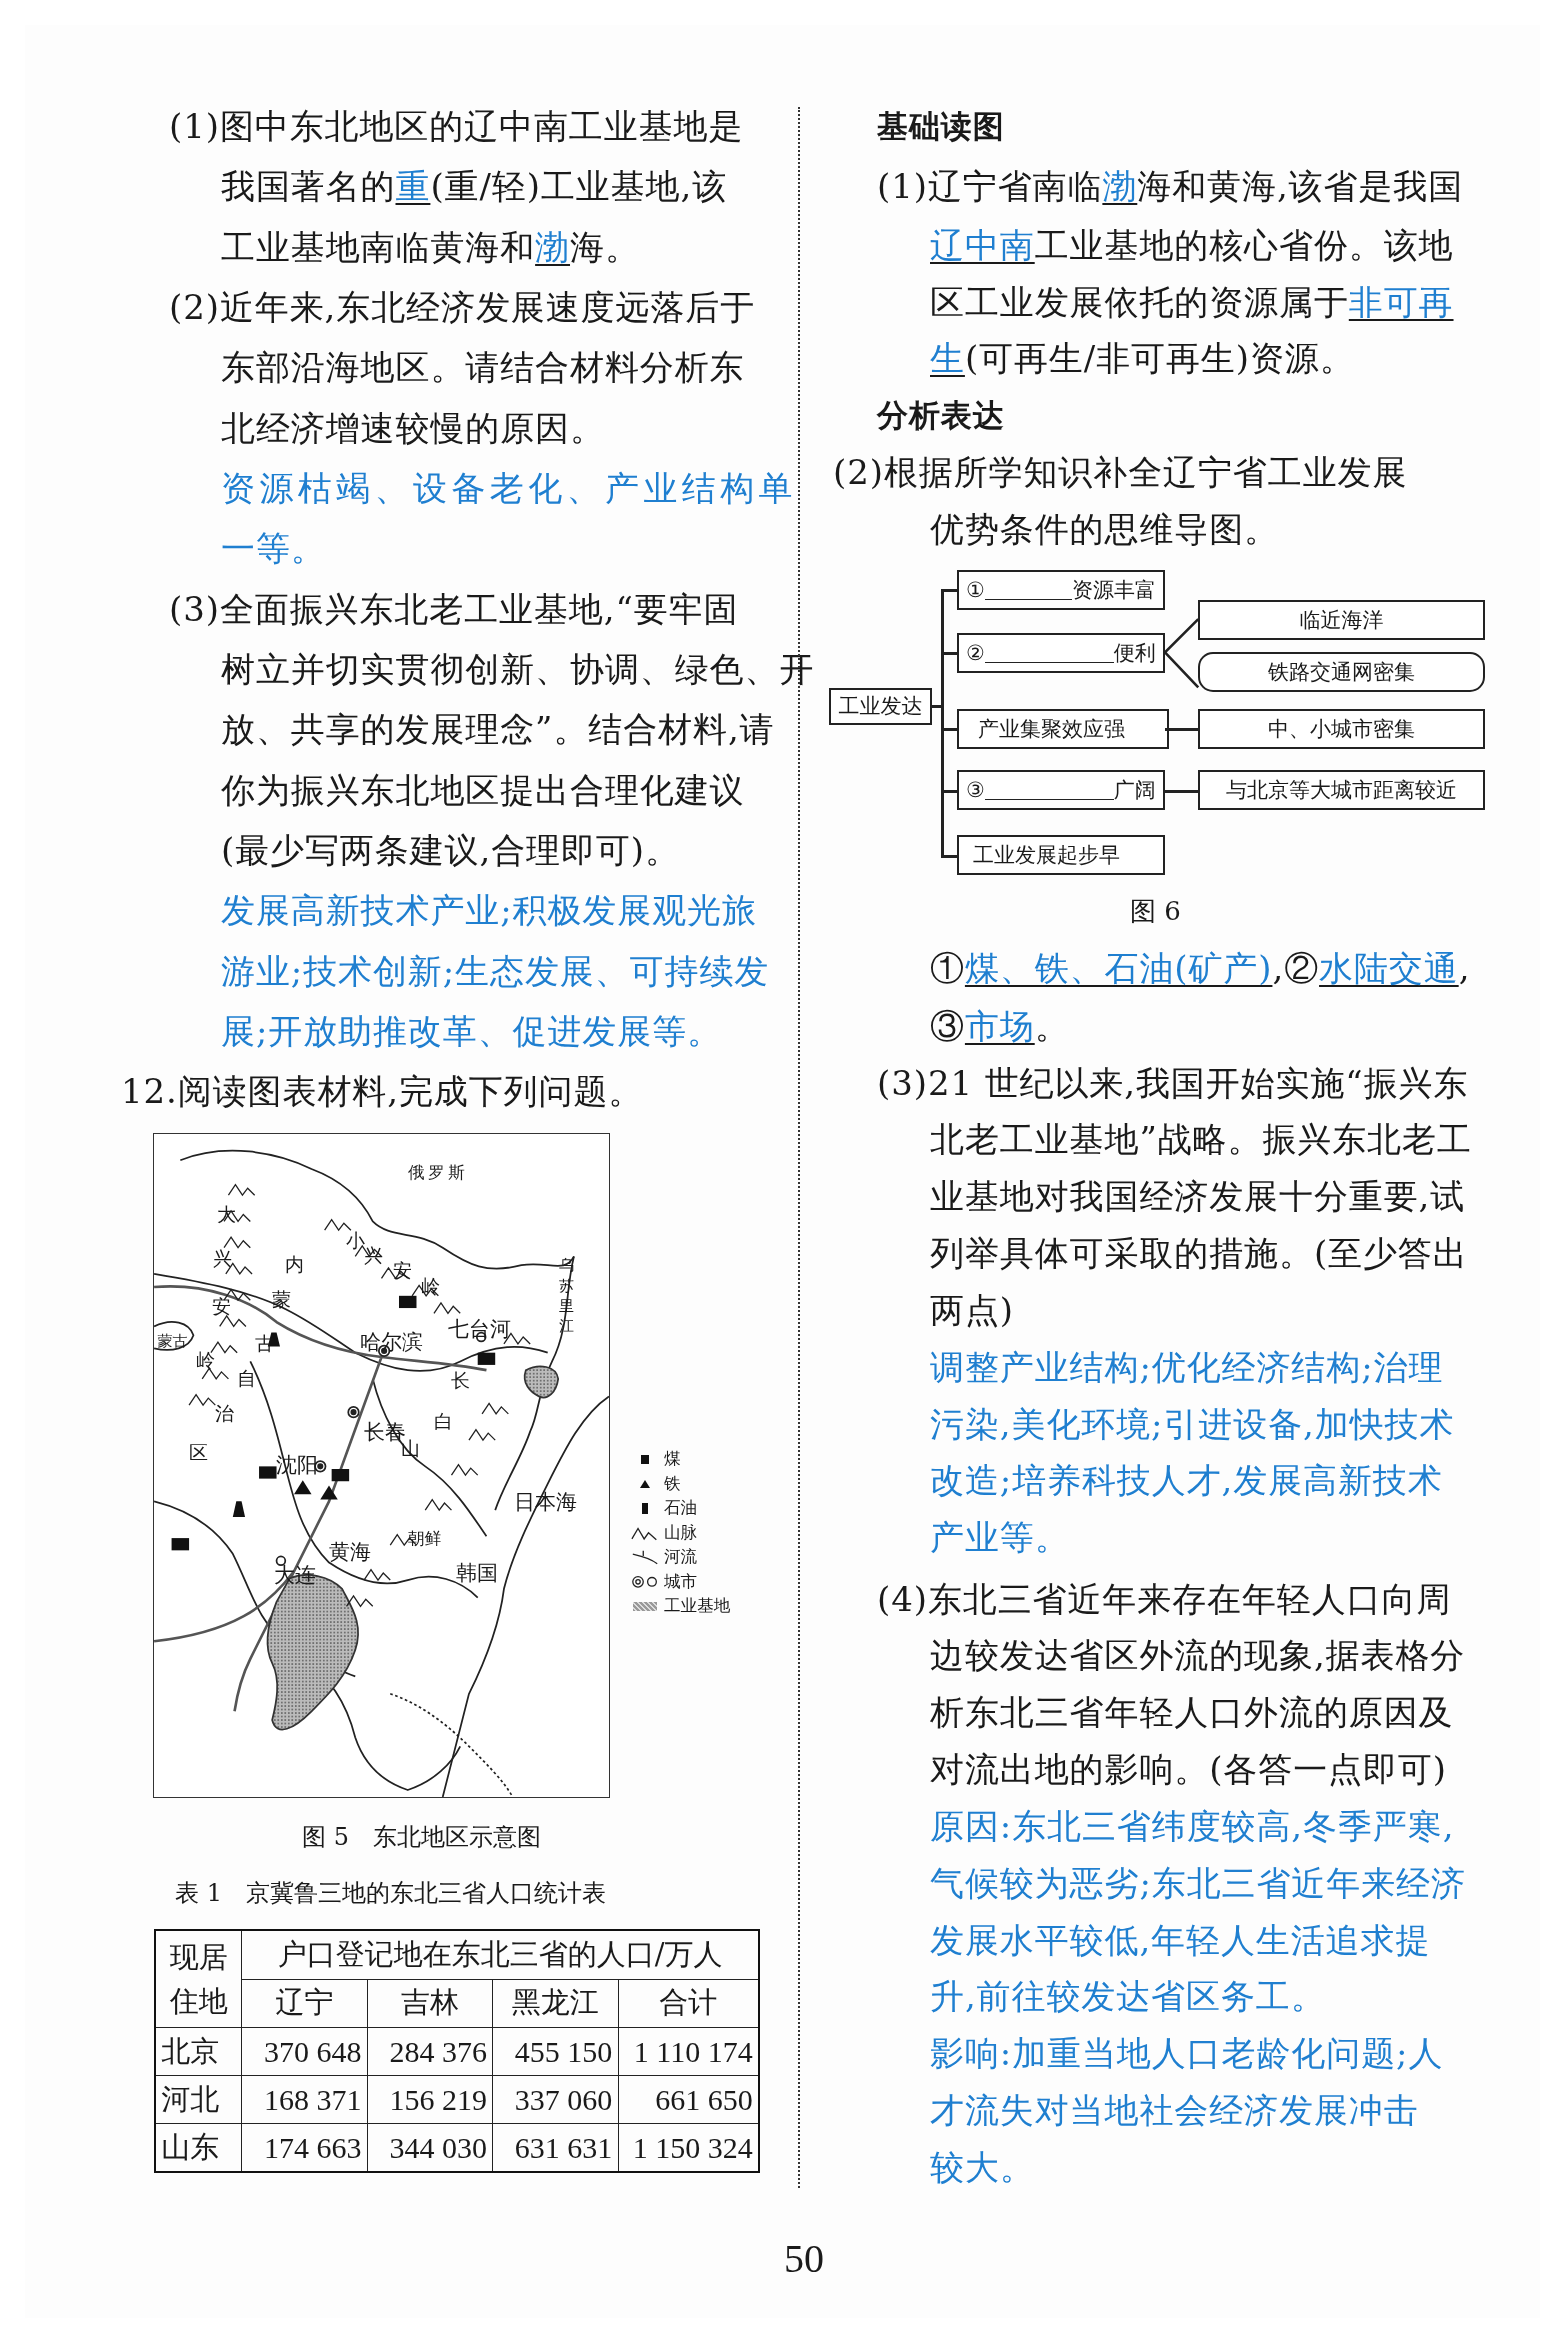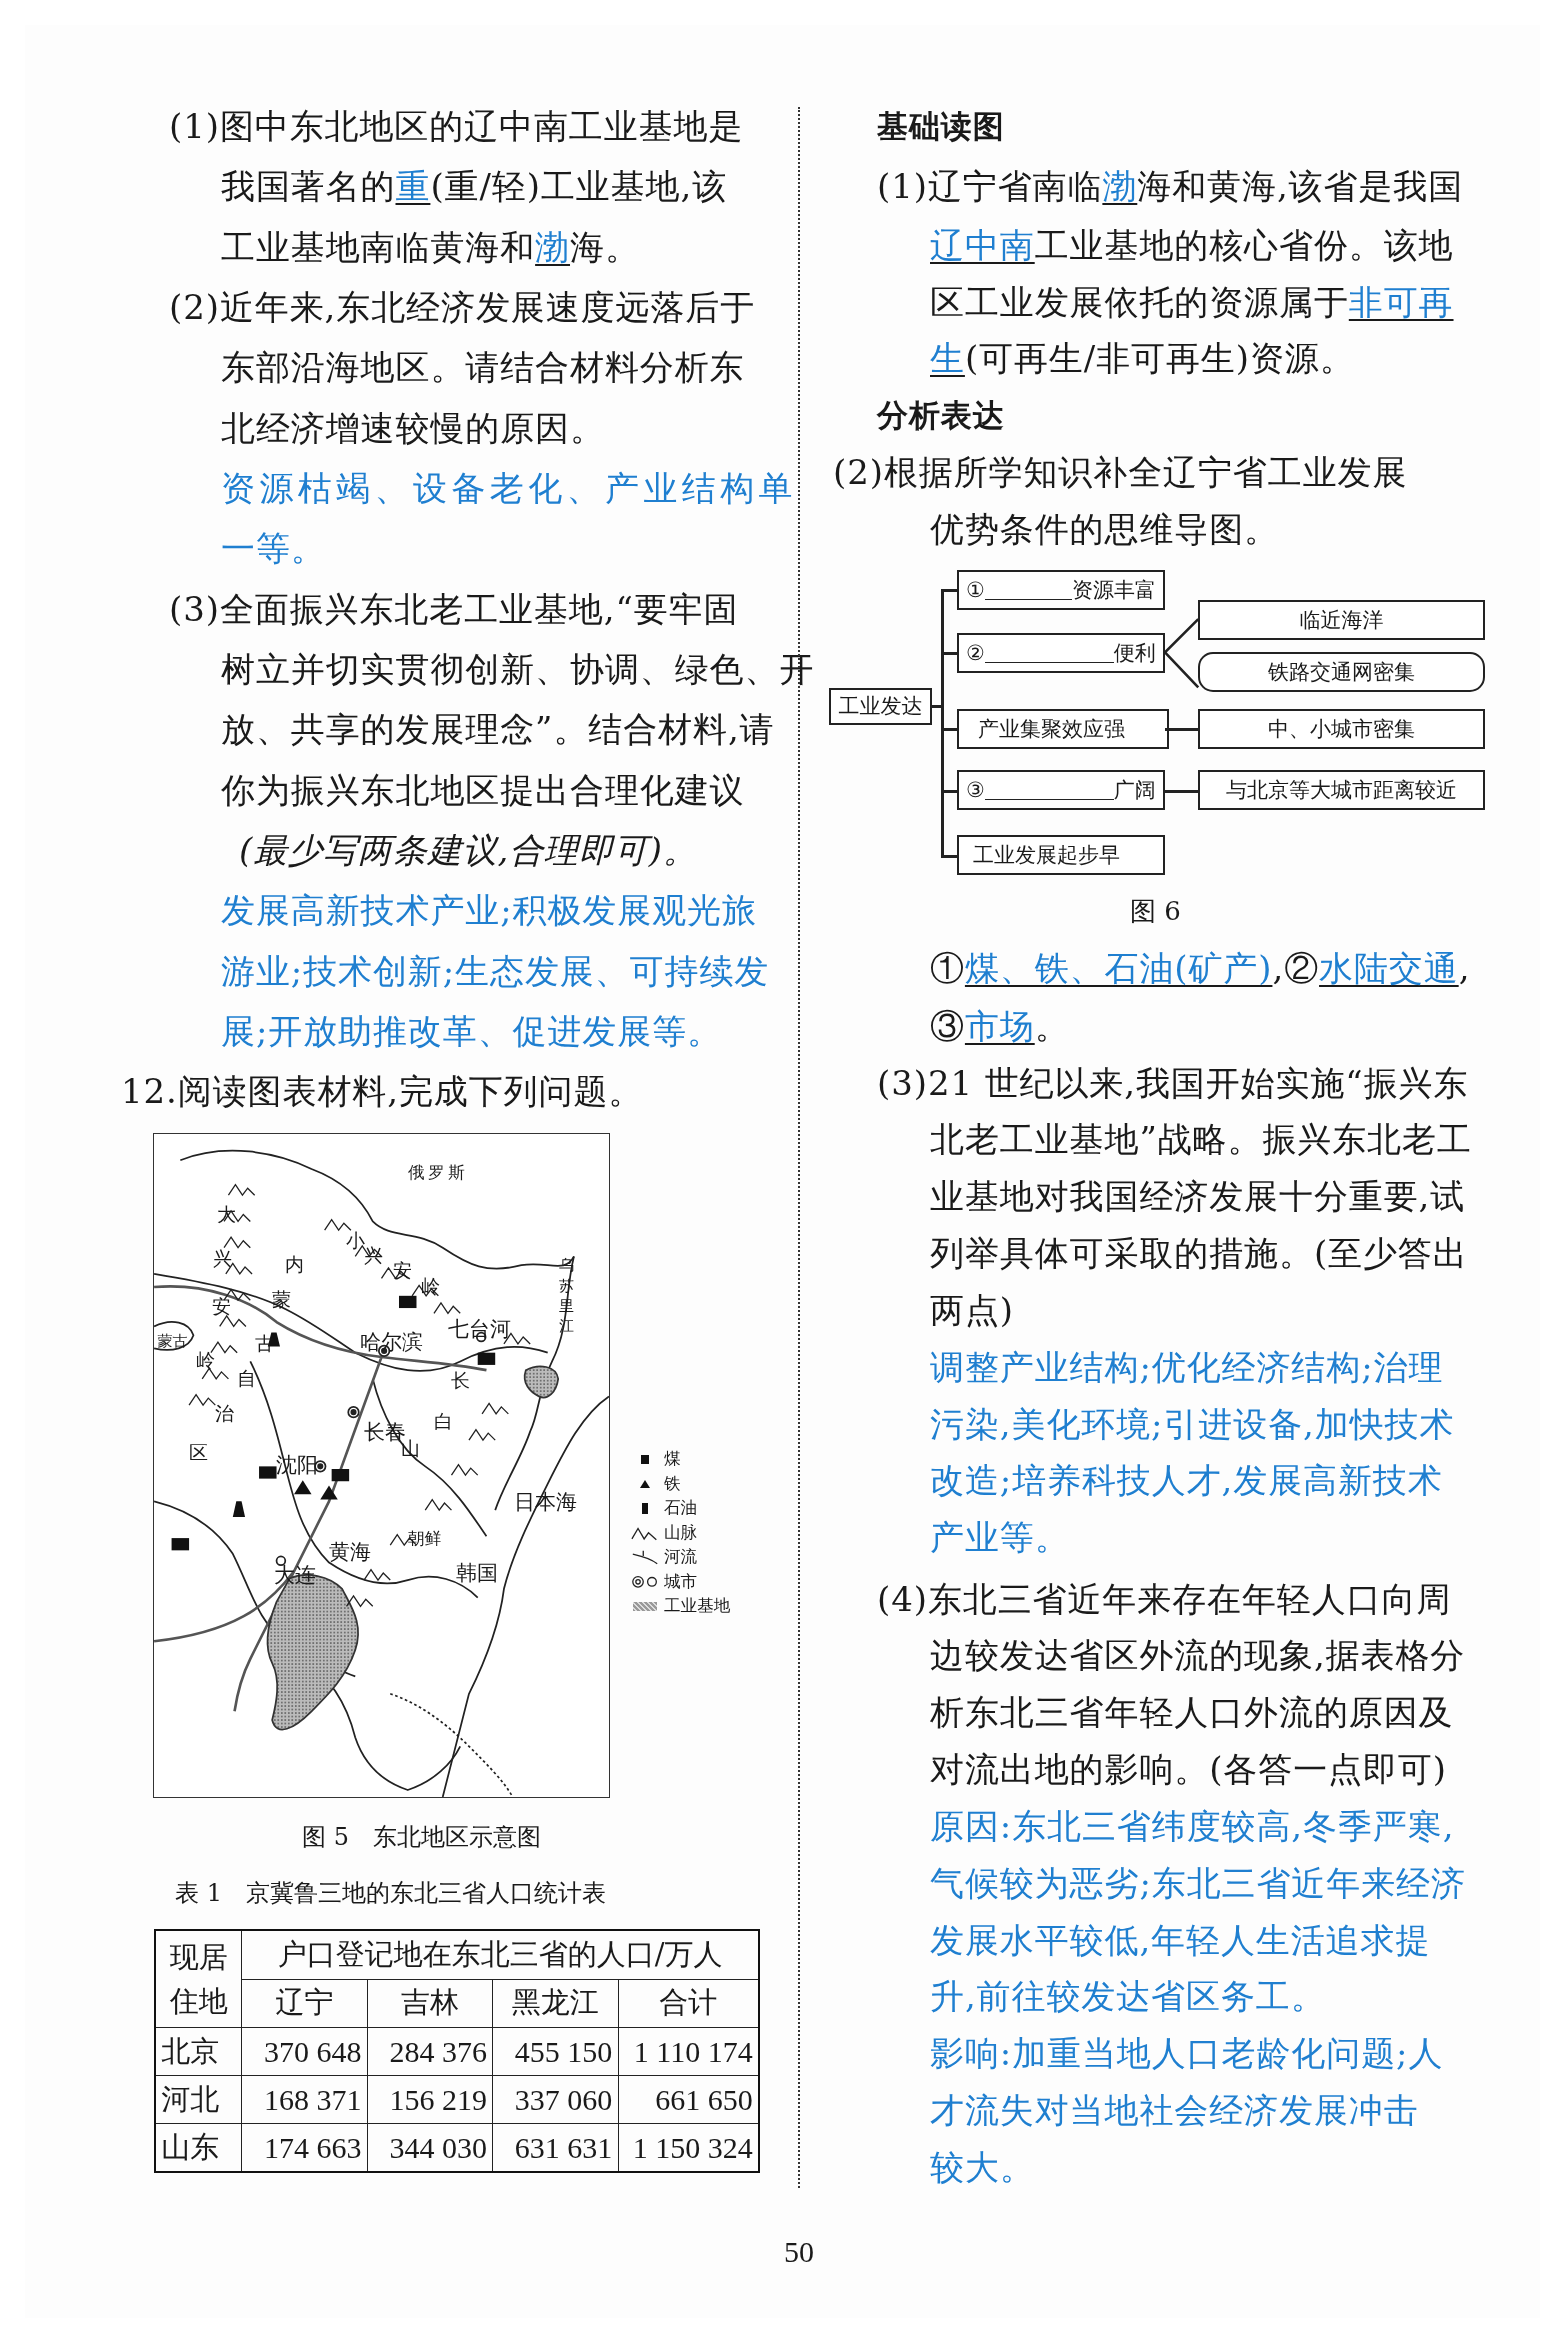--- a/index.html
+++ b/index.html
@@ -21,21 +21,21 @@
   
   table.pop{position:absolute;left:133px;top:1929px;border-collapse:collapse;font-size:29px;}
   table.pop td{border:1.7px solid #222;height:47px;padding:0 5.2px;white-space:nowrap;}
   table.pop{border:2.6px solid #111;margin-left:21px;}
   .num{text-align:right;font-family:"Liberation Serif",serif;font-size:30px;}
   .ctr{text-align:center;}
   
   .mm-box{position:absolute;border:2.6px solid #222;background:#fff;font-size:21px;line-height:1;display:flex;align-items:center;white-space:nowrap;box-sizing:border-box;}
   .mm-line{position:absolute;background:#222;}
   .blank{display:inline-block;border-bottom:1.7px solid #222;height:19px;}
-  .pageno{position:absolute;left:784px;top:2235px;font-size:30px;font-family:"Liberation Serif",serif;}
+  .pageno{position:absolute;left:784px;top:2235px;font-size:40px;font-family:"Liberation Serif",serif;}
 </style>
 </head>
 <body>
 
 <div class="sheet"></div>
 
 <div>
 
   <div class="line" style="left:169px;top:106px;">
     <span>(1)</span><span>图中东北地区的辽中南工业基地是</span>
@@ -54,21 +54,21 @@
   <div class="line" style="left:221px;top:408px;">北经济增速较慢的原因。</div>
   <div class="line ans" style="left:221px;top:468px;letter-spacing:4.4px;">资源枯竭、设备老化、产业结构单</div>
   <div class="line ans" style="left:221px;top:528px;">一等。</div>
 
   <div class="line" style="left:169px;top:589px;">
     <span>(3)</span><span>全面振兴东北老工业基地,“要牢固</span>
   </div>
   <div class="line" style="left:221px;top:649px;">树立并切实贯彻创新、协调、绿色、开</div>
   <div class="line" style="left:221px;top:709px;">放、共享的发展理念”。结合材料,请</div>
   <div class="line" style="left:221px;top:770px;">你为振兴东北地区提出合理化建议</div>
-  <div class="line" style="left:239px;top:830px;font-style:italic;">(最少写两条建议,合理即可)。</div>
+  <div class="line" style="left:221px;top:830px;">(最少写两条建议,合理即可)。</div>
   <div class="line ans" style="left:221px;top:890px;">发展高新技术产业;积极发展观光旅</div>
   <div class="line ans" style="left:221px;top:951px;">游业;技术创新;生态发展、可持续发</div>
   <div class="line ans" style="left:221px;top:1011px;">展;开放助推改革、促进发展等。</div>
 
   <div class="line" style="left:121px;top:1071px;">
     <span>12.</span><span>阅读图表材料,完成下列问题。</span>
   </div>
 
   <div class="map">
     <svg width="455" height="663" viewBox="0 0 520 758">

